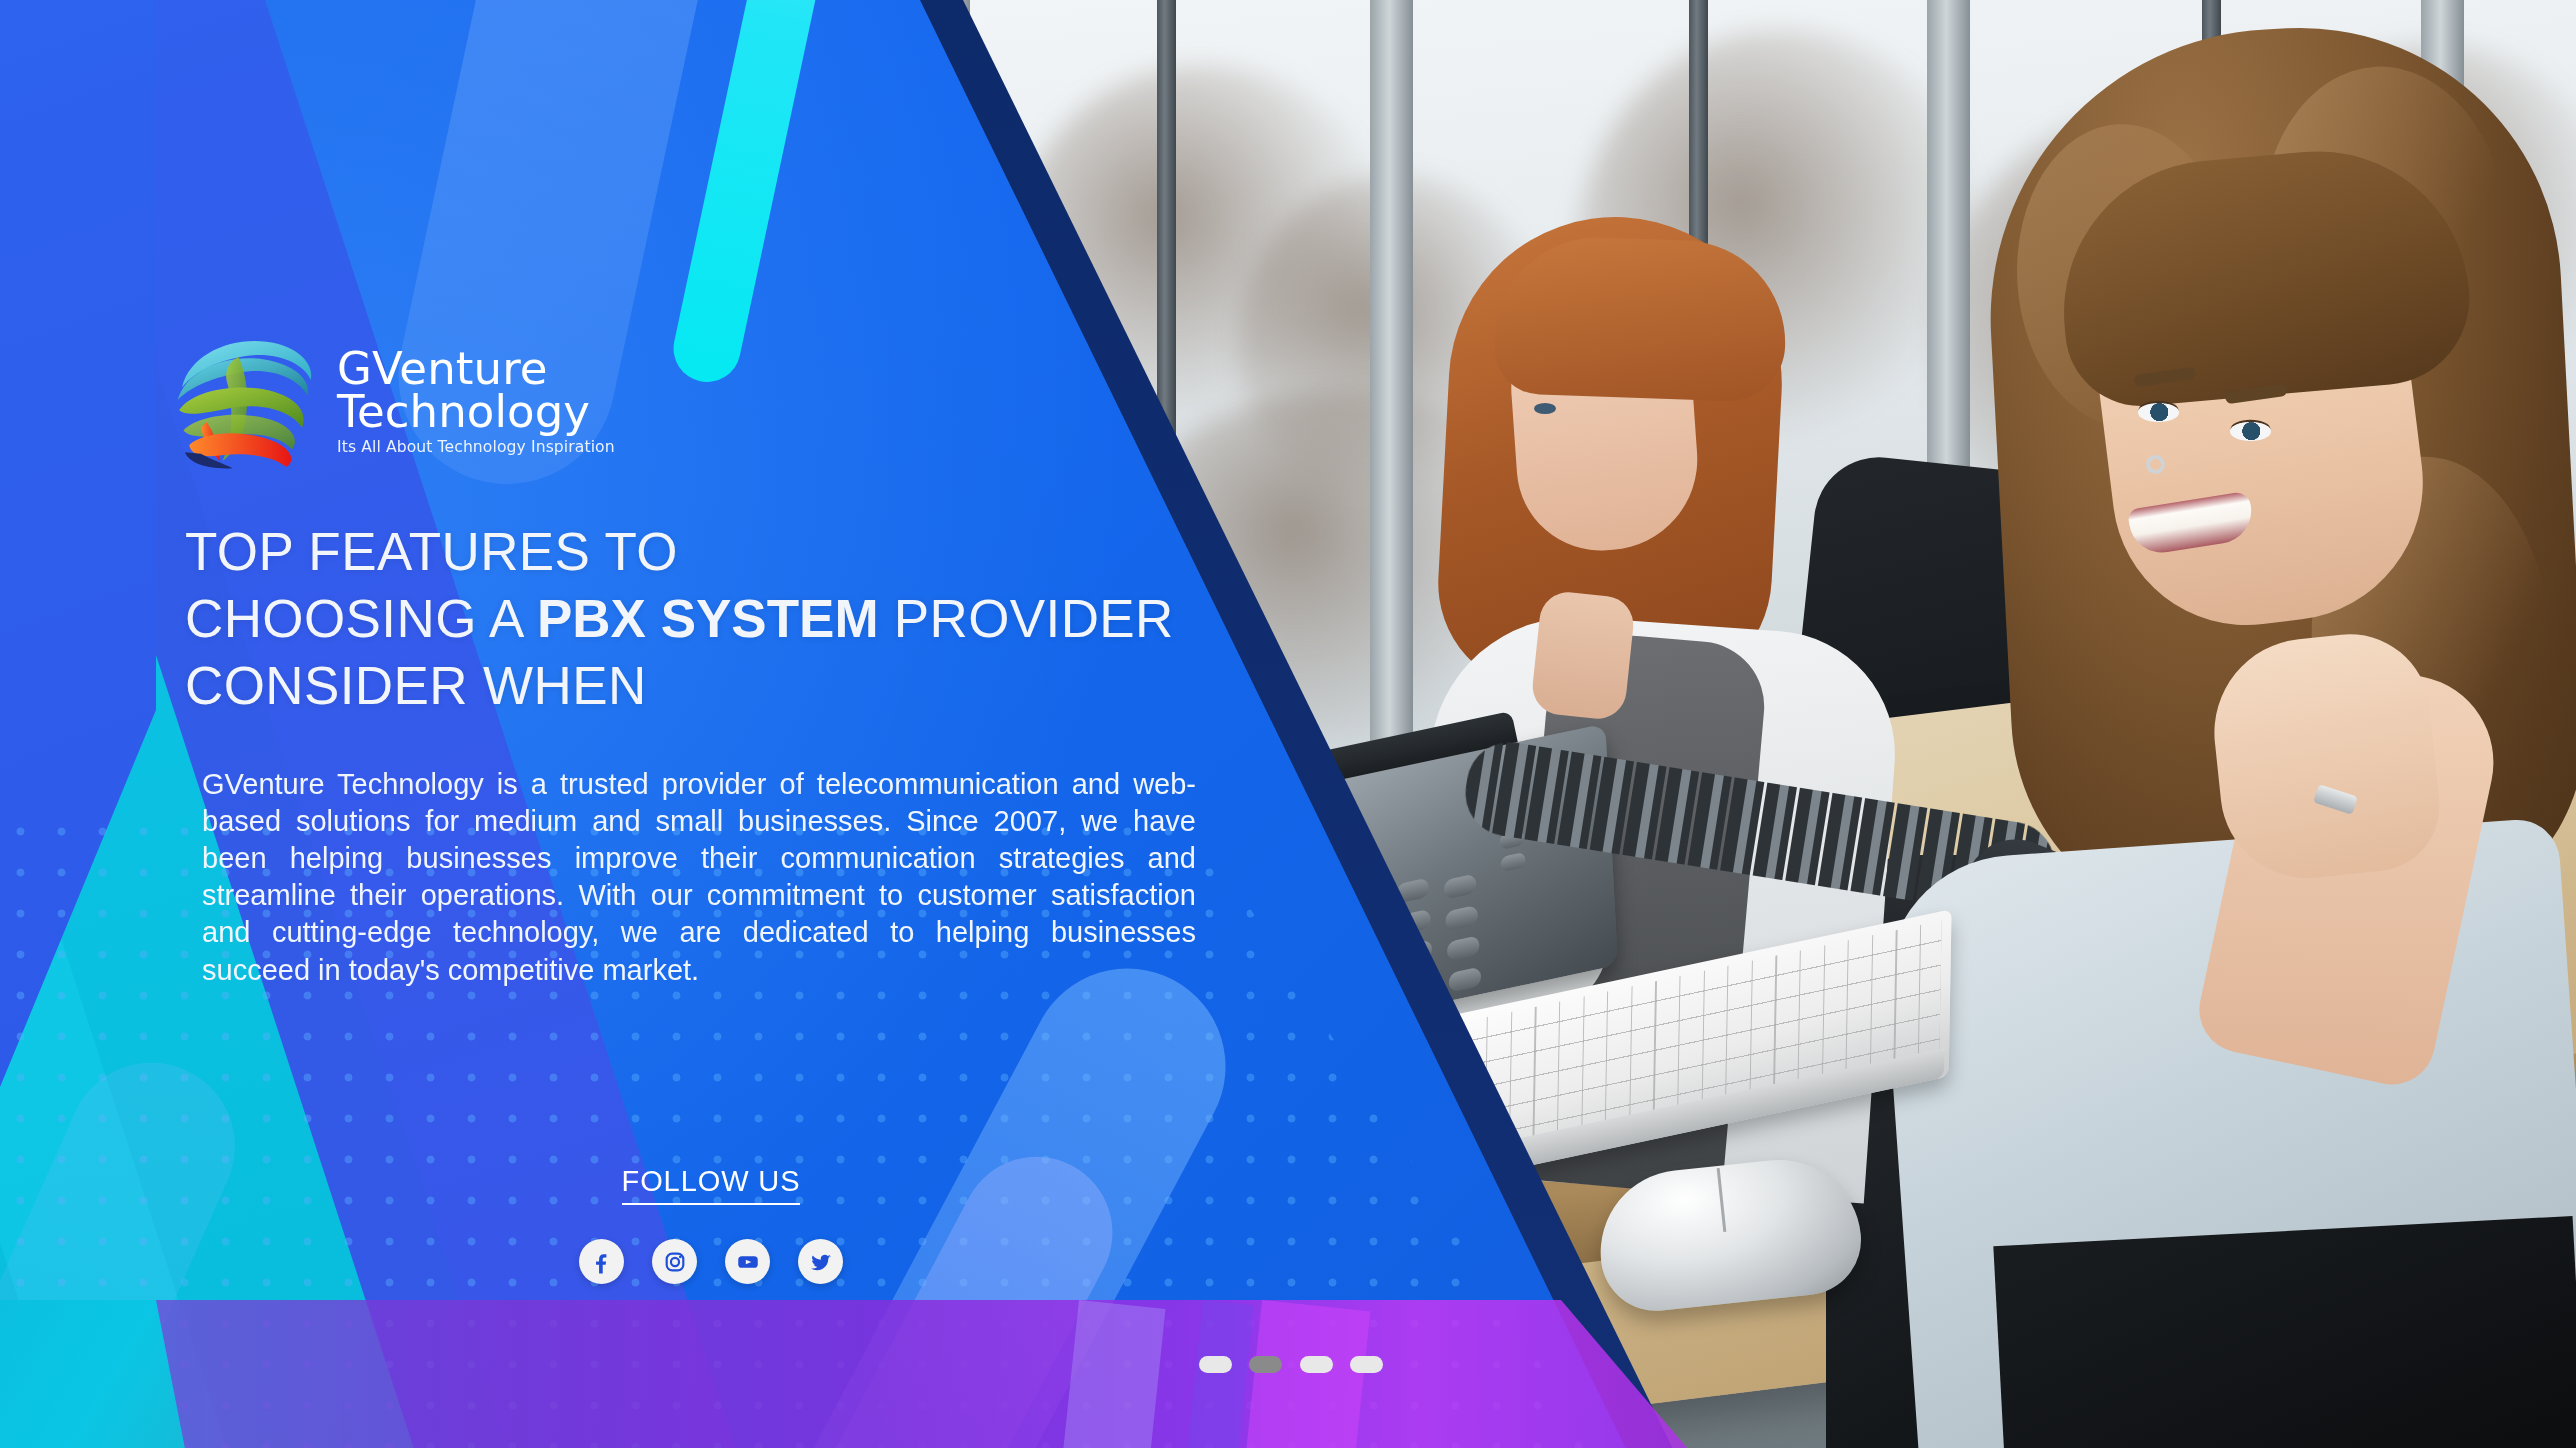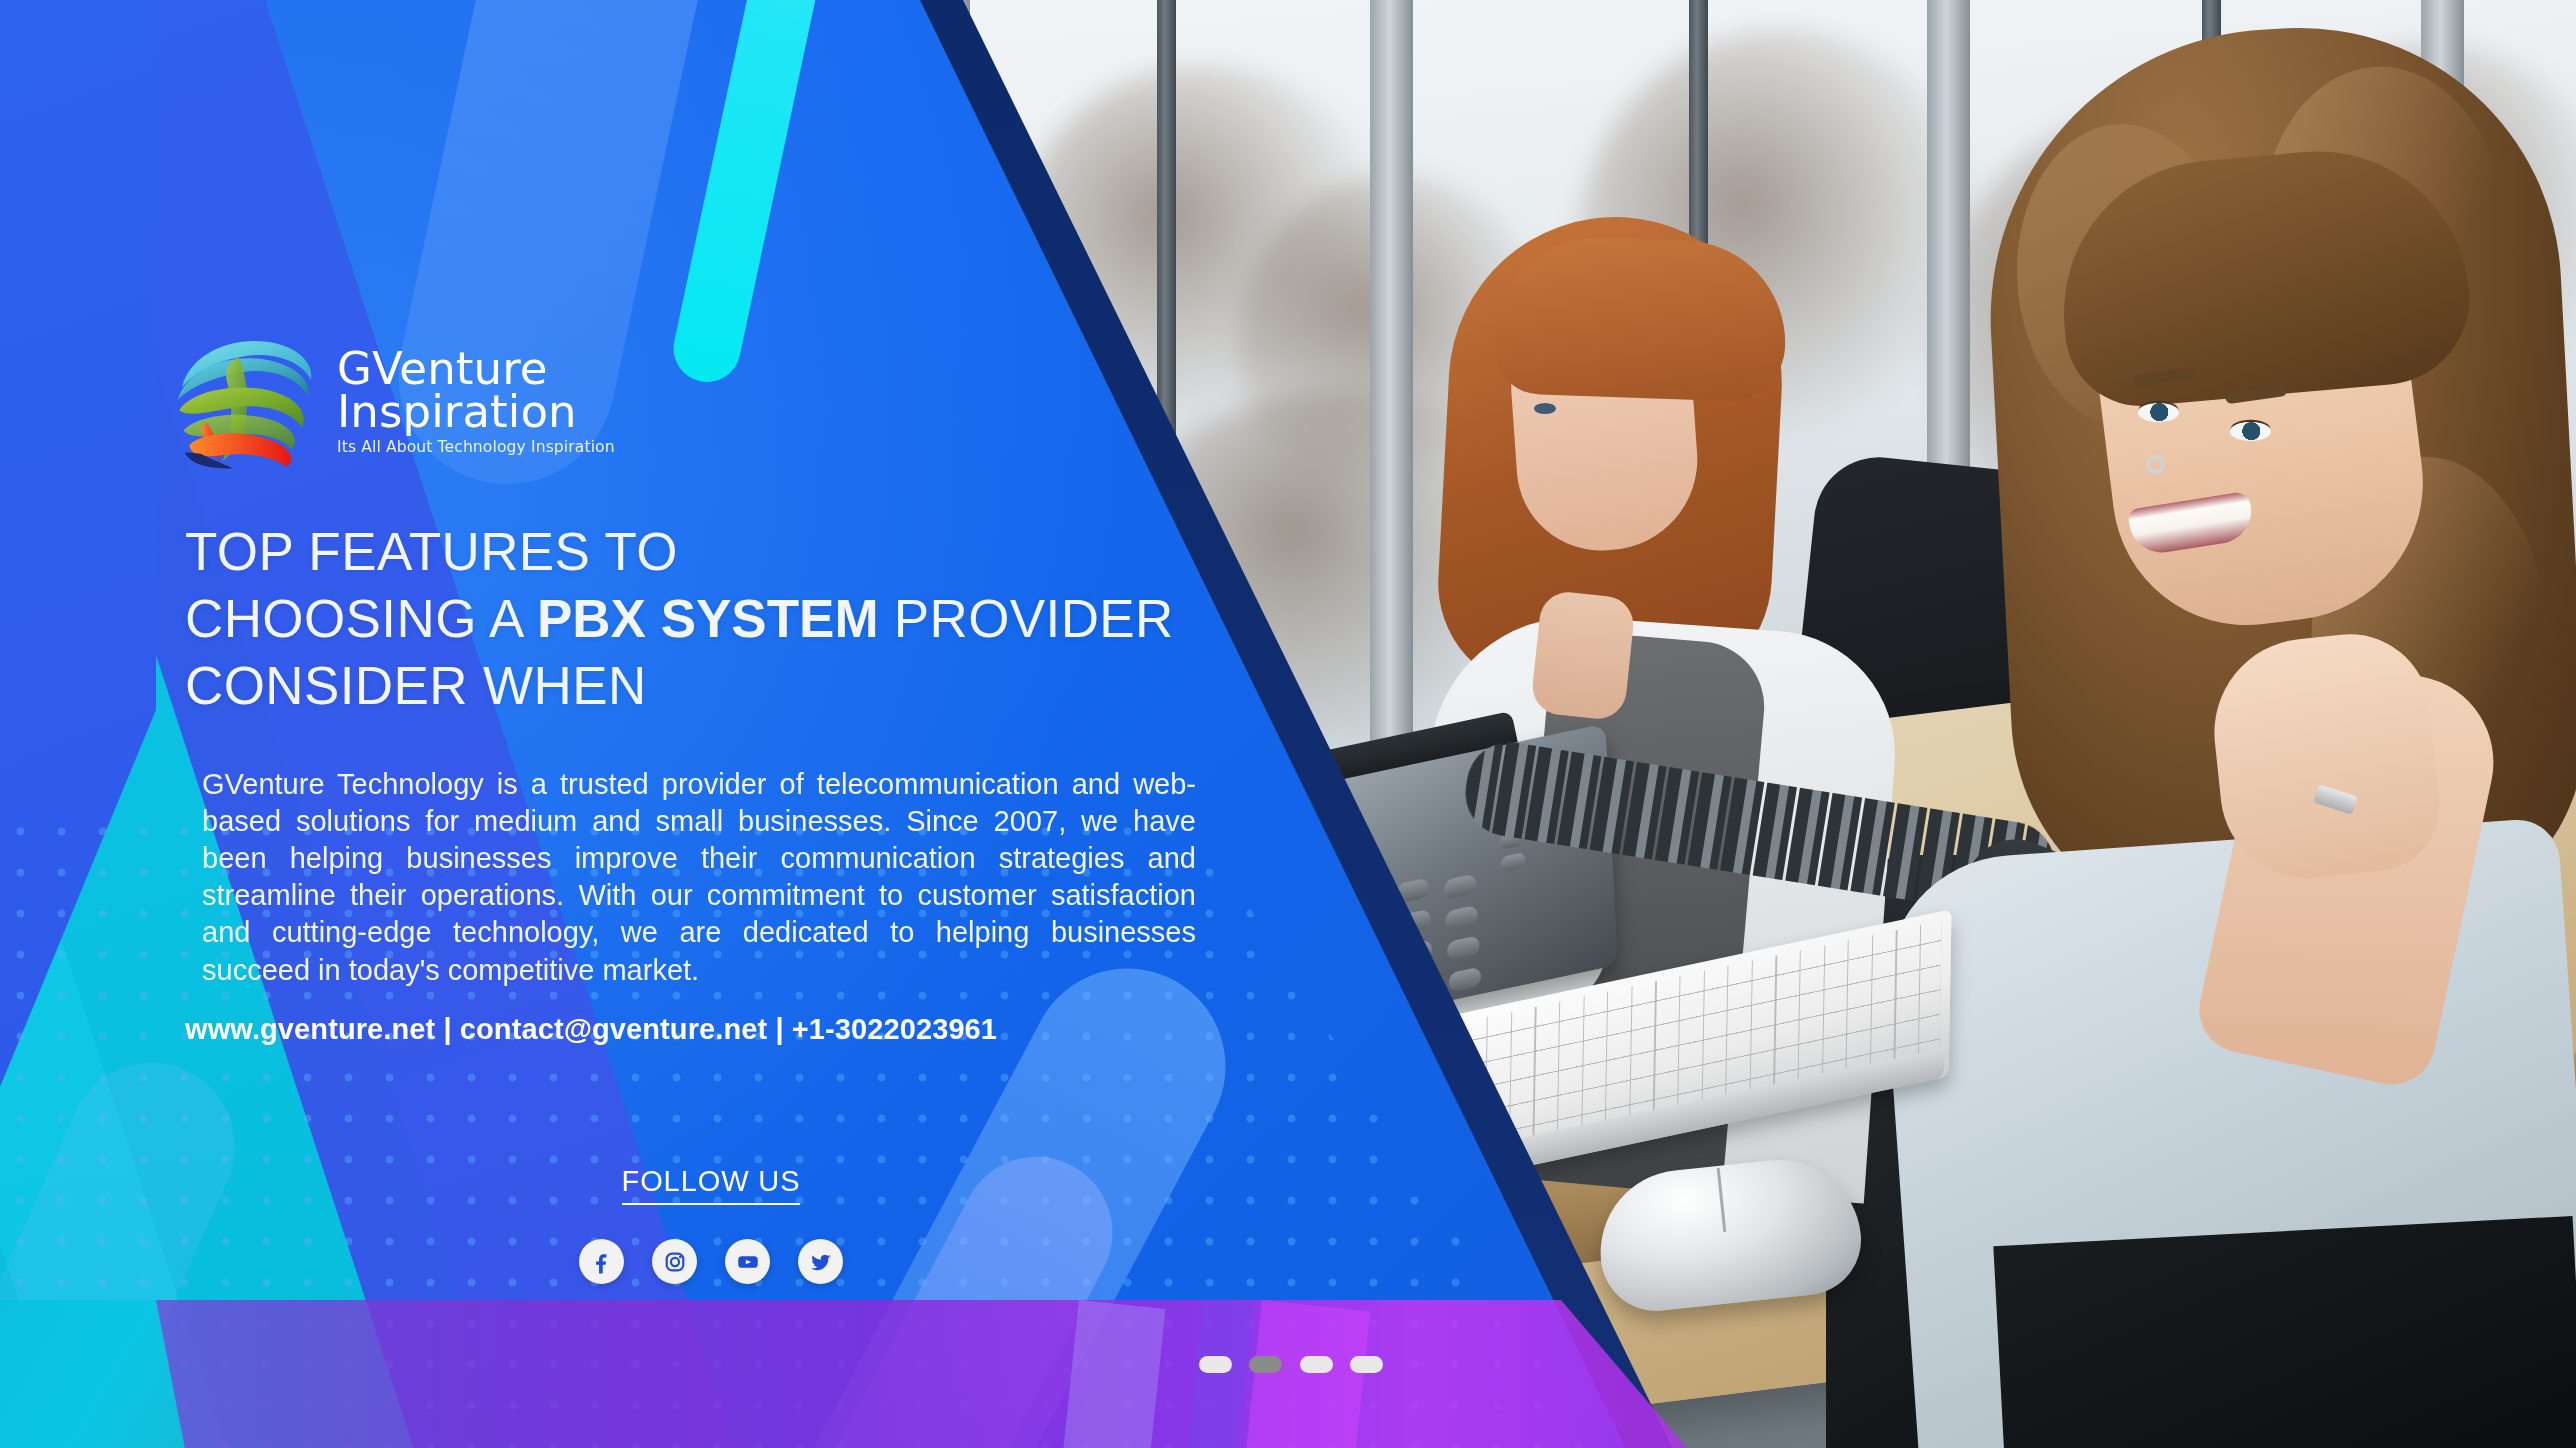--- a/index.html
+++ b/index.html
@@ -551,34 +551,33 @@
           <path d="M96 44 C108 70 112 106 104 140 C98 164 86 180 74 188 C88 156 90 112 80 78 C76 64 84 50 96 44 Z" fill="url(#gGreen)" opacity=".9"></path>
           <path d="M14 118 C30 92 92 78 144 92 C178 102 192 122 184 142 C168 118 128 108 90 114 C56 120 26 128 14 118 Z" fill="url(#gGreen)"></path>
           <path d="M20 146 C36 126 96 116 144 132 C172 142 180 160 170 172 C152 152 114 148 80 152 C52 156 28 156 20 146 Z" fill="url(#gGreen)" opacity=".85"></path>
           <path d="M52 134 C62 148 68 168 70 188 C58 176 48 158 44 142 Z" fill="url(#gRed)"></path>
           <path d="M28 166 C48 146 108 144 148 162 C172 174 174 190 162 196 C142 180 104 176 72 180 C48 184 30 180 28 166 Z" fill="url(#gRed)"></path>
           <path d="M22 176 C28 192 56 200 88 198 C76 192 58 186 44 178 Z" fill="#1b2b6b"></path>
         </svg>
       </div>
       <div class="logo-text">
         <div class="logo-l1">GVenture</div>
-        <div class="logo-l2">Inspiration</div>
+        <div class="logo-l2">Technology</div>
         <div class="logo-tag">Its All About Technology Inspiration</div>
       </div>
     </div>
 
     <div class="headline">
       <div>TOP FEATURES TO</div>
       <div><span>CHOOSING A </span><span class="hl-strong">PBX SYSTEM</span><span> PROVIDER</span></div>
       <div>CONSIDER  WHEN</div>
     </div>
 
     <p class="body-copy">GVenture Technology is a trusted provider of telecommunication and web-based solutions for medium and small businesses. Since 2007, we have been helping businesses improve their communication strategies and streamline their operations. With our commitment to customer satisfaction and cutting-edge technology, we are dedicated to helping businesses succeed in today's competitive market.</p>
 
-    <div class="contact">www.gventure.net | contact@gventure.net | +1-3022023961</div>
 
     <div class="follow-wrap">
       <span class="follow-us">FOLLOW US</span>
     </div>
 
     <div class="socials">
       <a class="soc">
         <span>
           <svg width="26" height="26" viewBox="0 0 36 36">
               <path fill="#1f4fd8" d="M21.5 11.6h2.6V7.4c-.45-.06-2-.2-3.8-.2-3.76 0-6.34 2.3-6.34 6.53v3.54h-4.2v4.7h4.2v12h5.02v-12h4.03l.64-4.7h-4.67v-3.07c0-1.36.37-2.6 2.52-2.6z"></path>

